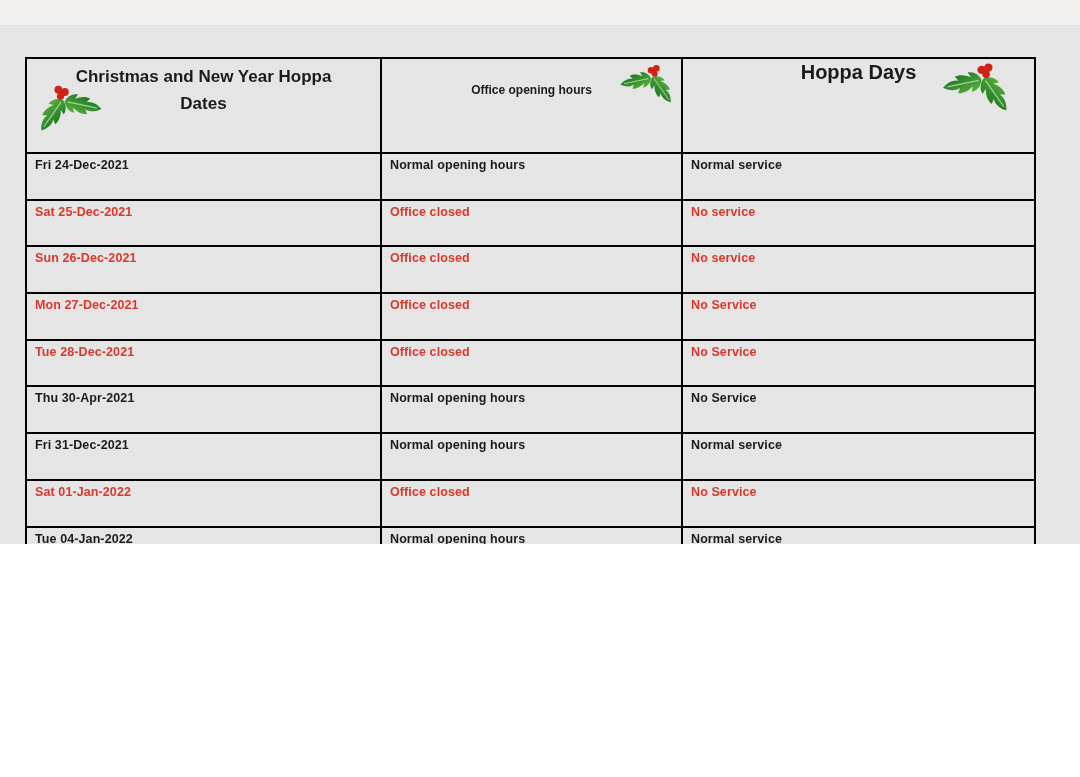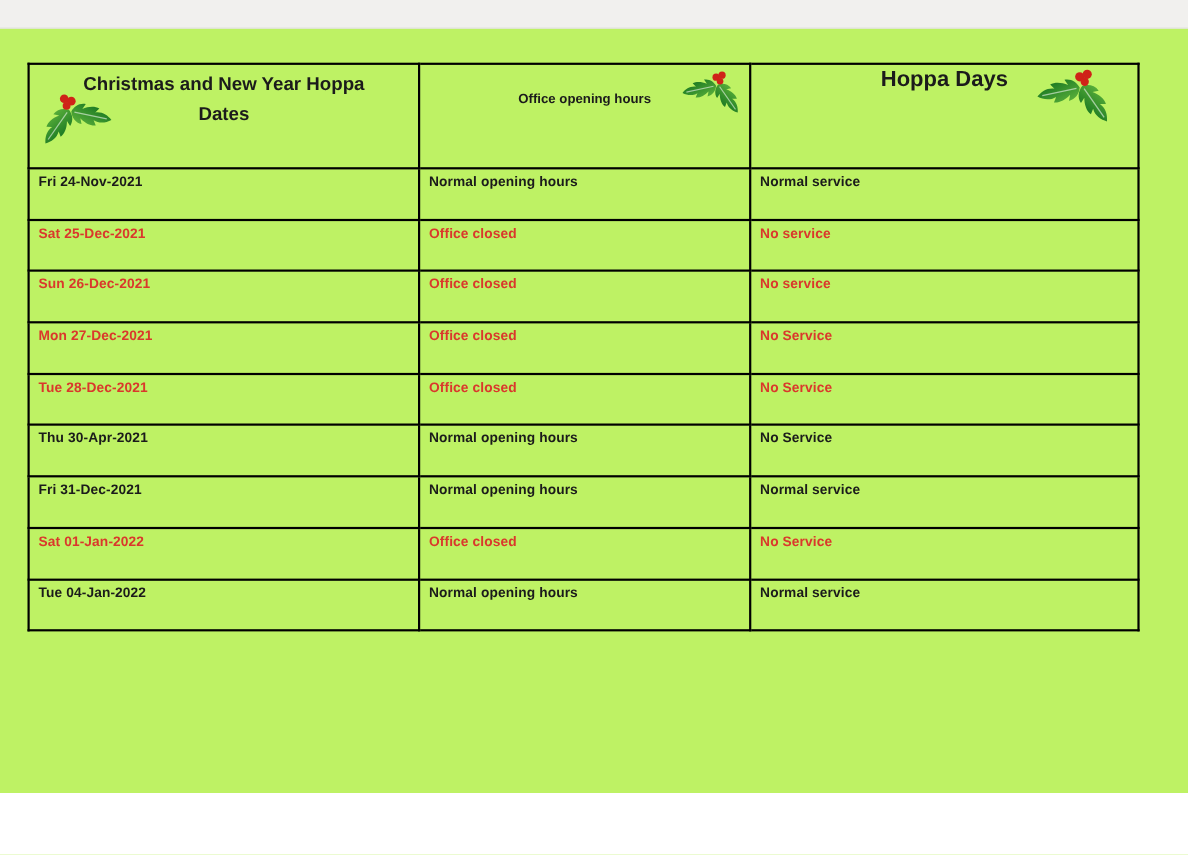--- a/index.html
+++ b/index.html
@@ -4,22 +4,22 @@
 <style>
   html, body {
     margin: 0;
     padding: 0;
     background: #ffffff;
     font-family: "Liberation Sans", "DejaVu Sans", sans-serif;
   }
   .page {
     position: relative;
     width: 1080px;
-    height: 721px;
-    background: #bef264;
+    height: 544px;
+    background: #e5e5e5;
     overflow: hidden;
   }
   .top-band {
     position: absolute;
     left: 0; top: 0;
     width: 100%;
     height: 25px;
     background: var(--top-band-bg, #f1f0ee);
     border-bottom: 1px solid #e2e0de;
   }
@@ -131,21 +131,21 @@
         <th>
           <div class="h-text h-text-3">Hoppa Days</div>
           <svg class="holly holly-3" viewBox="0 0 120 82">
             <use href="#hollyShape"></use>
           </svg>
         </th>
       </tr>
     </thead>
     <tbody>
         <tr>
-    <td>Fri 24-Nov-2021</td>
+    <td>Fri 24-Dec-2021</td>
     <td>Normal opening hours</td>
     <td>Normal service</td>
   </tr>
         <tr class="red">
     <td>Sat 25-Dec-2021</td>
     <td>Office closed</td>
     <td>No service</td>
   </tr>
         <tr class="red">
     <td>Sun 26-Dec-2021</td>

